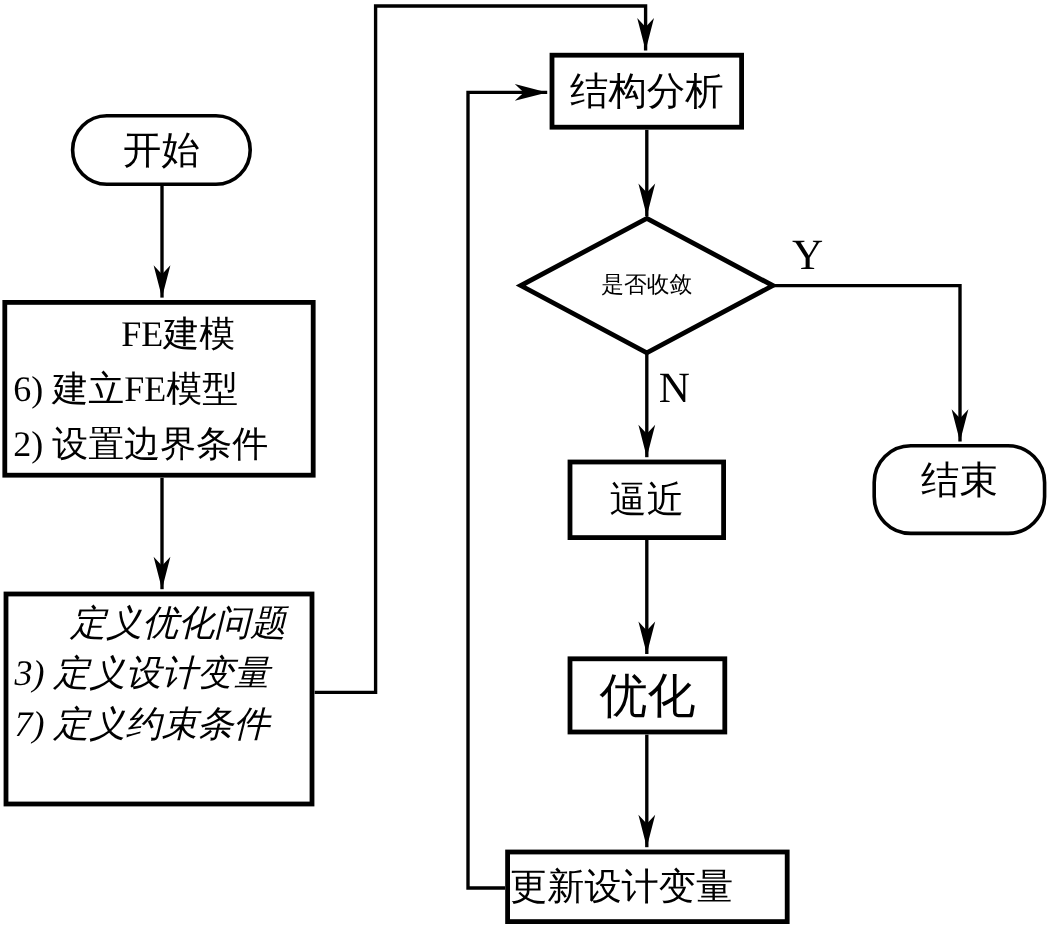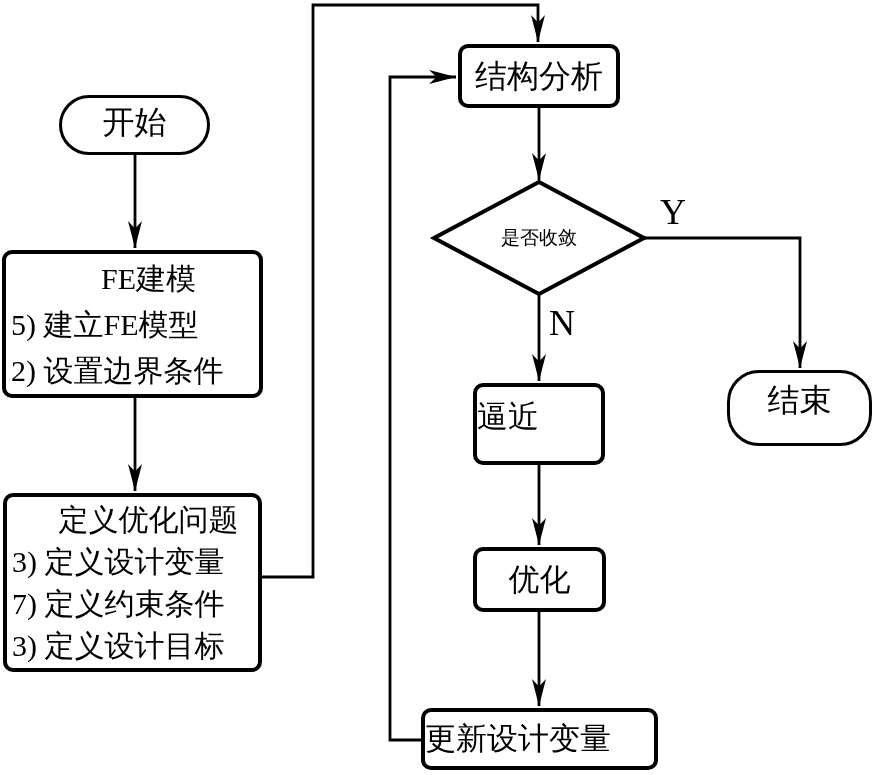--- a/index.html
+++ b/index.html
@@ -20,65 +20,63 @@
     position: absolute;
     left: 0;
     top: 0;
     width: 874px;
     height: 775px;
   }
   .node {
     position: absolute;
     box-sizing: border-box;
     background: #ffffff;
-    border-radius: 10px;
   }
   .rect-node {
     border: 4px solid #000000;
   }
   .oval-node {
     border: 3px solid #000000;
     border-radius: 32px;
     text-align: center;
     font-size: 32px;
   }
   .node-start {
     left: 59px; top: 95px; width: 151px; height: 60px;
     line-height: 54px;
-    font-family: Liberation Mono, monospace;
   }
   .node-end {
     left: 727px; top: 370px; width: 145px; height: 76px;
     line-height: 54px;
   }
   .node-fe {
     left: 2px; top: 250px; width: 261px; height: 148px;
     font-size: 30px;
     padding-top: 2px;
   }
   .node-fe .line { line-height: 46px; white-space: nowrap; }
   .node-defopt {
     left: 3px; top: 493px; width: 259px; height: 179px;
     font-size: 30px;
     padding-top: 2px;
   }
-  .node-defopt .line { line-height: 42px; white-space: nowrap; }
+  .node-defopt .line { line-height: 42px; white-space: nowrap; font-style: italic; }
   .list-line { text-align: left; padding-left: 5px; }
   .title-line { text-align: center; margin-left: 32px; }
   .node-structural {
     left: 458px; top: 44px; width: 162px; height: 64px;
     font-size: 32px; line-height: 56px; text-align: center;
   }
   .node-approx {
-    left: 473px; top: 383px; width: 132px; height: 82px;
-    font-size: 31px; line-height: 59px; text-align: left;
+    left: 473px; top: 383px; width: 132px; height: 67px;
+    font-size: 31px; line-height: 59px; text-align: center;
   }
   .node-optimize {
     left: 473px; top: 547px; width: 133px; height: 65px;
-    font-size: 31px; line-height: 57px; text-align: center;
+    font-size: 40px; line-height: 57px; text-align: center;
   }
   .node-update {
     left: 421px; top: 708px; width: 237px; height: 62px;
     font-size: 31px; line-height: 54px; text-align: left;
   }
   .diamond-label {
     position: absolute;
     left: 449px; top: 222px; width: 180px;
     text-align: center;
     font-size: 19px;
@@ -118,29 +116,28 @@
 
     <polygon points="539,182 644,238 539,294 434,238" fill="#ffffff" stroke="#000000" stroke-width="4"></polygon>
   </svg>
 
   <div class="node oval-node node-start">
     <span>开始</span>
   </div>
 
   <div class="node rect-node node-fe">
     <div class="line title-line">FE建模</div>
-    <div class="line list-line">5) 建立FE模型</div>
+    <div class="line list-line">6) 建立FE模型</div>
     <div class="line list-line">2) 设置边界条件</div>
   </div>
 
   <div class="node rect-node node-defopt">
     <div class="line title-line">定义优化问题</div>
     <div class="line list-line">3) 定义设计变量</div>
     <div class="line list-line">7) 定义约束条件</div>
-    <div class="line list-line">3) 定义设计目标</div>
   </div>
 
   <div class="node rect-node node-structural">
     <span>结构分析</span>
   </div>
 
   <div class="diamond-label">
     <span>是否收敛</span>
   </div>
 

